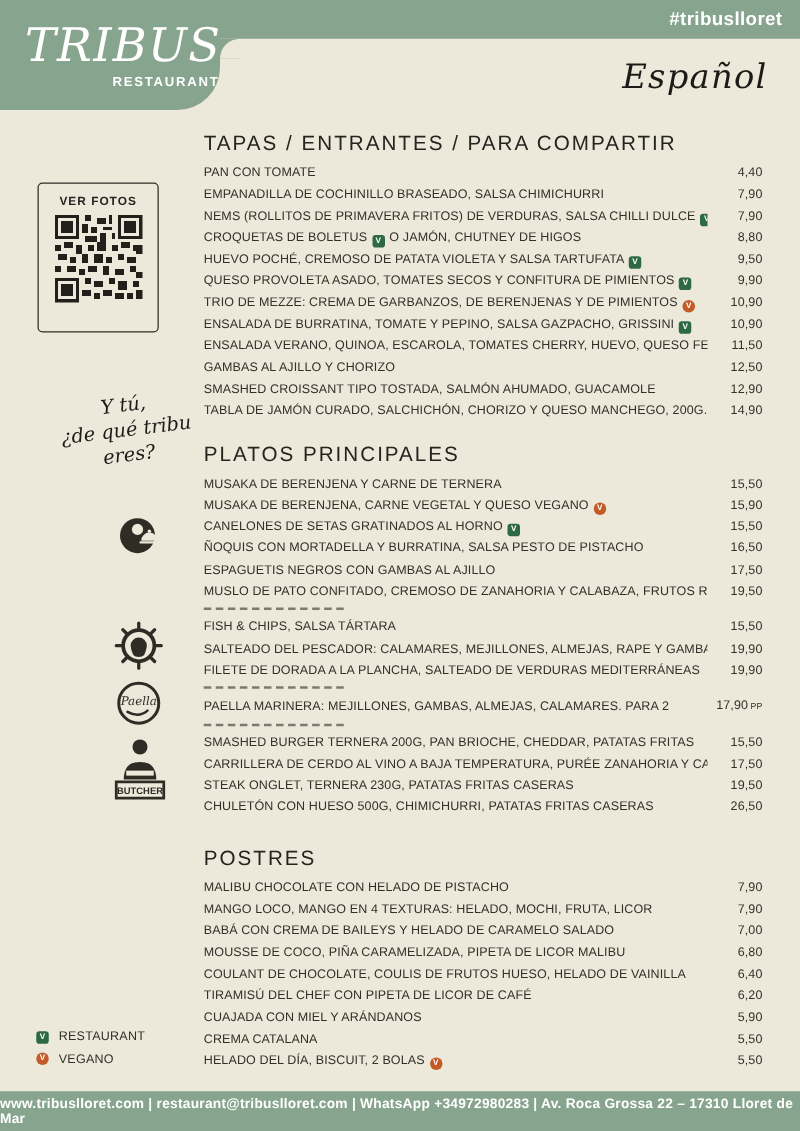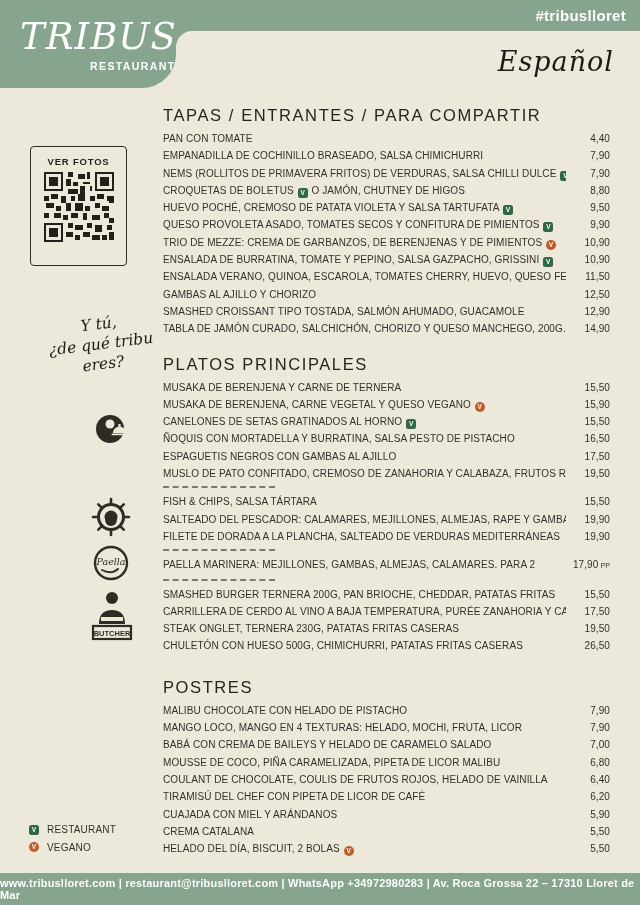--- a/index.html
+++ b/index.html
@@ -56,21 +56,21 @@
   }
   
   .menu{position:absolute;left:163px;top:104px;width:447px;color:var(--ink);}
   .section-title{
     font-size:16.5px;font-weight:normal;letter-spacing:1.6px;color:var(--ink-dark);
     line-height:22px;margin-bottom:4px;
   }
   .menu-section + .menu-section .section-title{margin-top:15px;}
   .menu-section:last-child .section-title{margin-top:21px;}
   .menu-group{position:relative;}
-  .menu-row{display:flex;align-items:flex-start;line-height:17.3px;font-size:10px;letter-spacing:.1px;}
+  .menu-row{display:flex;align-items:flex-end;line-height:17.3px;font-size:10px;letter-spacing:.1px;}
   .item-name{flex:1;white-space:nowrap;overflow:hidden;}
   .item-price{min-width:44px;text-align:right;white-space:nowrap;}
   .price-suffix{font-size:7px;margin-left:2px;}
   .dashed-sep{width:112px;border-top:2px dashed #7d7970;margin:4px 0 5px;}
   .badge{
     display:inline-block;width:10px;height:10px;line-height:10px;text-align:center;
     color:#fff;font-size:6.5px;font-weight:bold;vertical-align:-1px;margin:0 1px;
   }
   .badge-vg{background:var(--badge-green);border-radius:2.5px;}
   .badge-vo{background:var(--badge-orange);border-radius:50%;}
@@ -338,21 +338,21 @@
           </div>
           <div class="menu-row">
             <span class="item-name">BABÁ CON CREMA DE BAILEYS Y HELADO DE CARAMELO SALADO</span>
             <span class="item-price">7,00</span>
           </div>
           <div class="menu-row">
             <span class="item-name">MOUSSE DE COCO, PIÑA CARAMELIZADA, PIPETA DE LICOR MALIBU</span>
             <span class="item-price">6,80</span>
           </div>
           <div class="menu-row">
-            <span class="item-name">COULANT DE CHOCOLATE, COULIS DE FRUTOS ROJOS, HELADO DE VAINILLA</span>
+            <span class="item-name">COULANT DE CHOCOLATE, COULIS DE FRUTOS HUESO, HELADO DE VAINILLA</span>
             <span class="item-price">6,40</span>
           </div>
           <div class="menu-row">
             <span class="item-name">TIRAMISÚ DEL CHEF CON PIPETA DE LICOR DE CAFÉ</span>
             <span class="item-price">6,20</span>
           </div>
           <div class="menu-row">
             <span class="item-name">CUAJADA CON MIEL Y ARÁNDANOS</span>
             <span class="item-price">5,90</span>
           </div>

